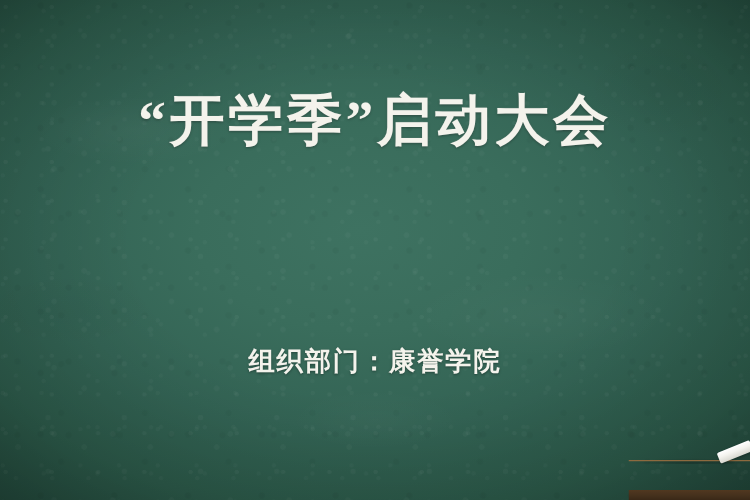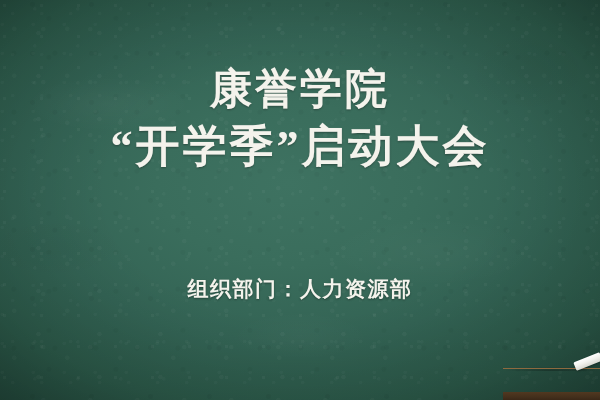--- a/index.html
+++ b/index.html
@@ -174,25 +174,24 @@
 <div id="slide">
 
   <div class="board-base"></div>
   <div class="board-speckle"></div>
   <div class="board-smudge"></div>
   <div class="board-vignette"></div>
 
   <div class="content">
 
     <div class="title-block">
-      <div class="title-line title-line-1">康誉学院</div>
       <div class="title-line title-line-2">“开学季”启动大会</div>
     </div>
 
-    <div class="subtitle">组织部门：人力资源部</div>
+    <div class="subtitle">组织部门：康誉学院</div>
 
   </div>
 
   <div class="ledge">
     <div class="ledge-shadow"></div>
     <div class="ledge-top"></div>
     <div class="ledge-base"></div>
   </div>
 
   <div class="chalk"></div>

